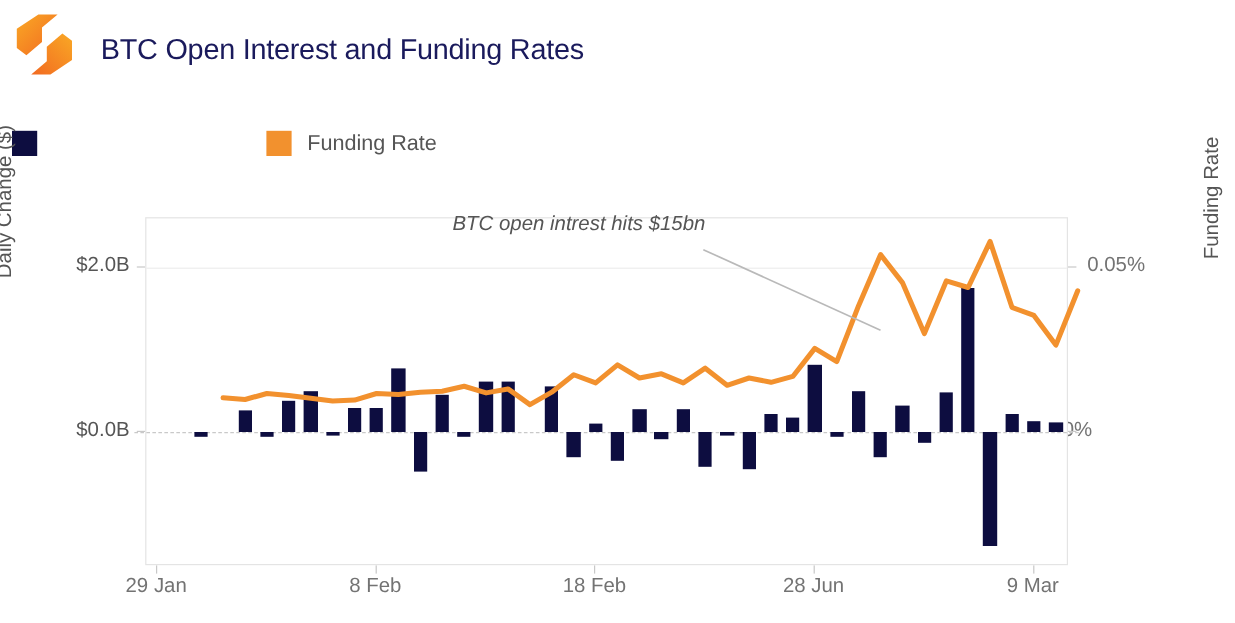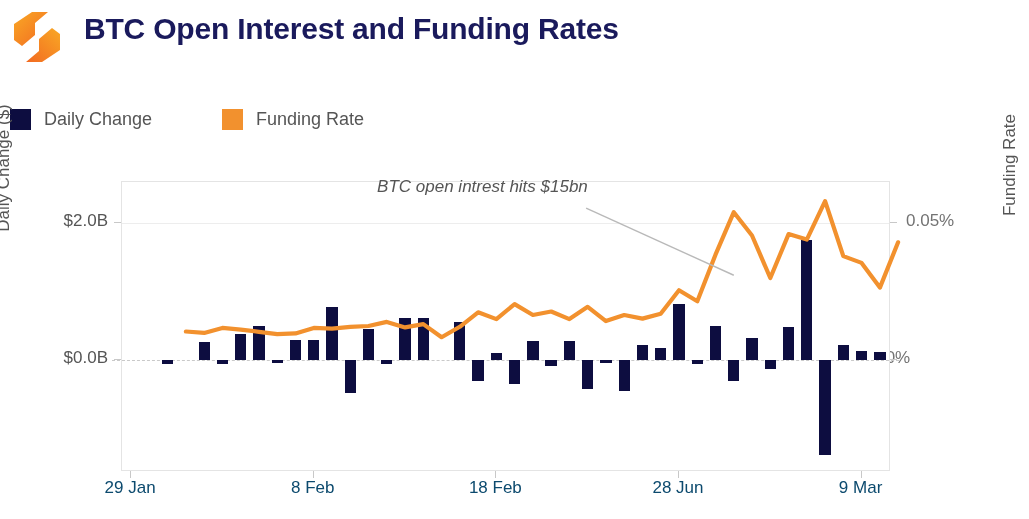--- a/index.html
+++ b/index.html
@@ -7,22 +7,22 @@
     width:1029px;height:519px;background:#ffffff;
     font-family:"Liberation Sans",sans-serif;
     overflow:hidden;position:relative;
   }
   #root{position:absolute;inset:0;}
 
   
   .header{position:absolute;left:0;top:0;width:1029px;height:100px;}
   .logo{position:absolute;left:8px;top:8px;width:58px;height:58px;}
   .title{
-    position:absolute;left:84px;top:12px;
-    font-size:30px;font-weight:bold;color:#1a1a5c;letter-spacing:-0.2px;
+    position:absolute;left:84px;top:28px;
+    font-size:24px;font-weight:normal;color:#1a1a5c;letter-spacing:-0.2px;
     white-space:nowrap;
   }
   .subtitle{
     position:absolute;left:84px;top:53px;
     font-size:20px;font-weight:normal;color:#1a1a5c;
     white-space:nowrap;
   }
 
   
   .legend{position:absolute;left:10px;top:105px;height:28px;}
@@ -62,21 +62,21 @@
     position:absolute;left:-6px;top:118px;width:220px;
     transform:rotate(-90deg);transform-origin:left top;
     font-size:17px;color:#555555;text-align:center;
   }
   .ylabel-right{
     position:absolute;left:1000px;top:95px;width:180px;
     transform:rotate(-90deg);transform-origin:left top;
     font-size:17px;color:#555555;text-align:center;
   }
   .xtick{
-    position:absolute;top:318px;font-size:17px;color:#0c4a6e;
+    position:absolute;top:318px;font-size:17px;color:#737373;
     white-space:nowrap;transform:translateX(-50%);
   }
   .xtickmark{position:absolute;top:311px;width:1px;height:7px;background:#c8c8c8;}
 
   .annotation{
     position:absolute;font-size:17px;color:#555555;white-space:nowrap;
   }
 </style>
 </head>
 <body>
@@ -99,21 +99,20 @@
         <path d="M24 4 L40 4 L27 15 L27 27 L14 38 L6 32 L6 16 Z" fill="url(#gA)"></path>
         <path d="M34 54 L18 54 L31 43 L31 31 L44 20 L52 26 L52 42 Z" fill="url(#gB)"></path>
       </svg>
     </div>
     <div class="title">BTC Open Interest and Funding Rates</div>
   </div>
 
   <div class="legend">
     <div class="legend-item i0">
       <span class="swatch" style="background:#0d0d40"></span>
-      <span class="legend-label">Daily Change</span>
     </div>
     <div class="legend-item i1">
       <span class="swatch" style="background:#f2912e"></span>
       <span class="legend-label">Funding Rate</span>
     </div>
   </div>
 
   <div class="plot-wrap">
 
     <div class="ylabel-left">Daily Change ($)</div>

